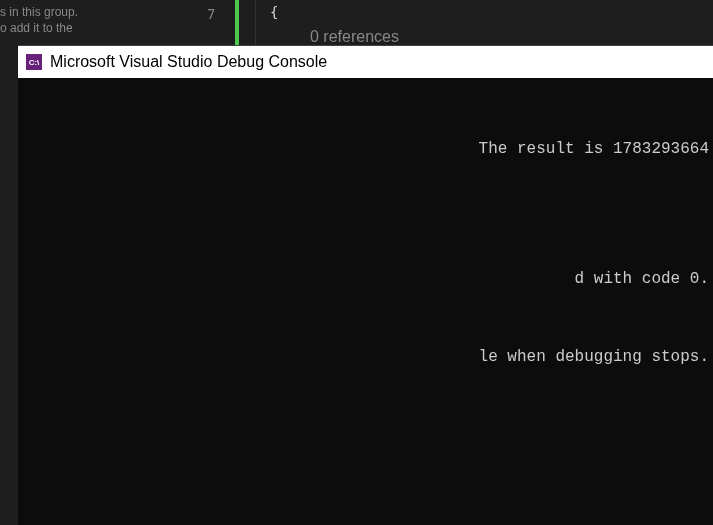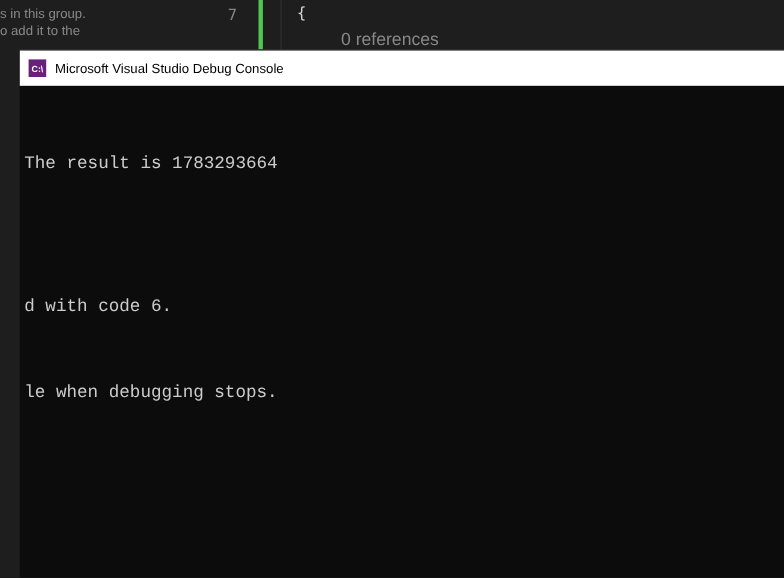--- a/index.html
+++ b/index.html
@@ -104,34 +104,35 @@
       display: flex;
       align-items: center;
       justify-content: center;
       color: white;
       font-size: 8px;
       font-family: 'Segoe UI', sans-serif;
       font-weight: bold;
     }
     .console-title {
       color: #000;
-      font-size: 12px;
+      font-size: 16px;
       font-family: 'Segoe UI', Tahoma, sans-serif;
     }
     .console-body {
       padding: 6px 4px;
       color: #cccccc;
       font-size: 16px;
       font-family: Consolas, 'Courier New', monospace;
       line-height: 26px;
       white-space: pre-wrap;
       word-break: break-all;
     }
     .console-line {
       display: block;
+      text-align: right;
     }
   </style>
 </head>
 <body>
 
 <div class="bg-editor">
   <div class="bg-hint-text"><span>s in this group.</span>
 <span>o add it to the</span></div>
   <div class="bg-line-number">7</div>
   <div class="bg-green-bar"></div>
@@ -151,17 +152,17 @@
 </div>
 
 <div class="console-window">
   <div class="console-titlebar">
     <div class="console-icon">C:\</div>
     <div class="console-title">Microsoft Visual Studio Debug Console</div>
   </div>
   <div class="console-body">
     <span class="console-line">The result is 1783293664</span>
     <span class="console-line"></span>
-    <span class="console-line">d with code 6.</span>
+    <span class="console-line">d with code 0.</span>
     <span class="console-line">le when debugging stops.</span>
     
   </div>
 </div>
 
 </body></html>

